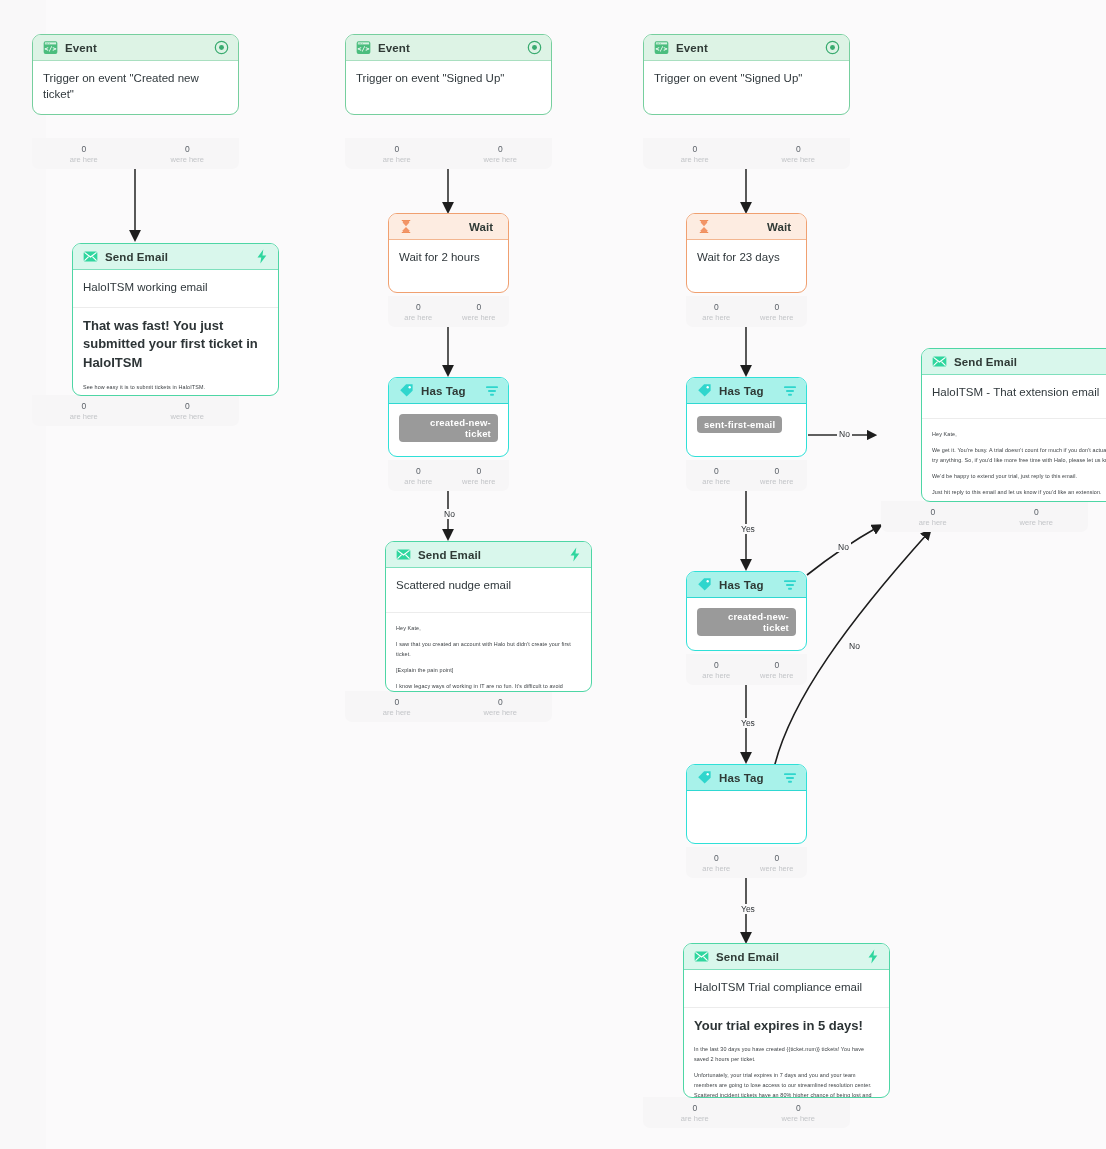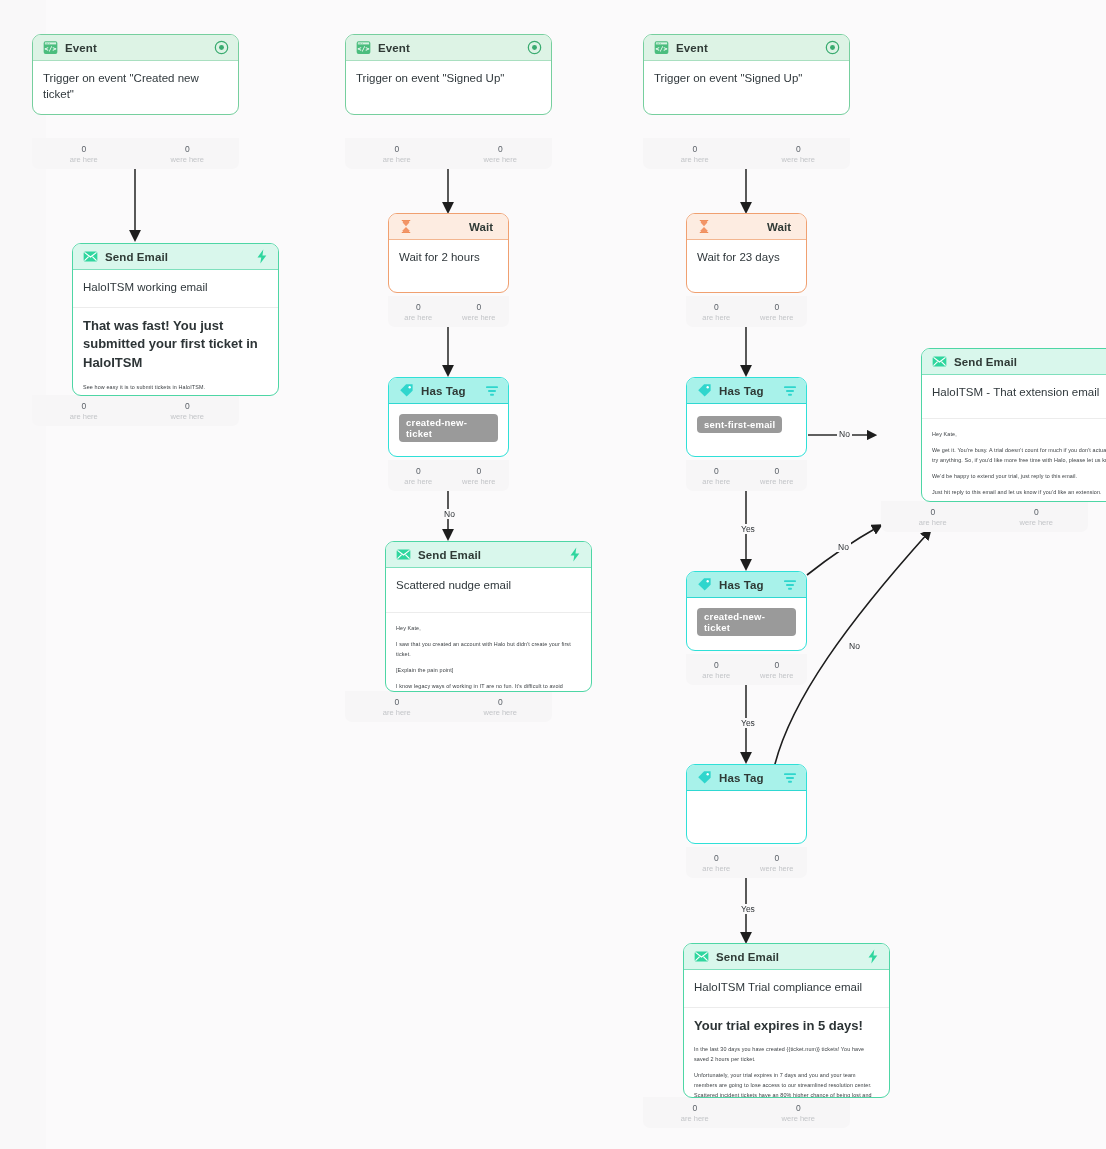--- a/index.html
+++ b/index.html
@@ -80,20 +80,21 @@
   }
   .tag{
     display:inline-block;
     background:#9a9a9a;
     color:#ffffff;
     font-size:9.5px;
     font-weight:bold;
     border-radius:4px;
     padding:3px 7px;
     letter-spacing:.2px;
+    text-align:right;
   }
 </style>
 </head>
 <body>
 
 <div id="canvas">
   <div class="left-strip"></div>
 
   <svg class="edges" viewBox="0 0 1106 1149">
     <defs>

